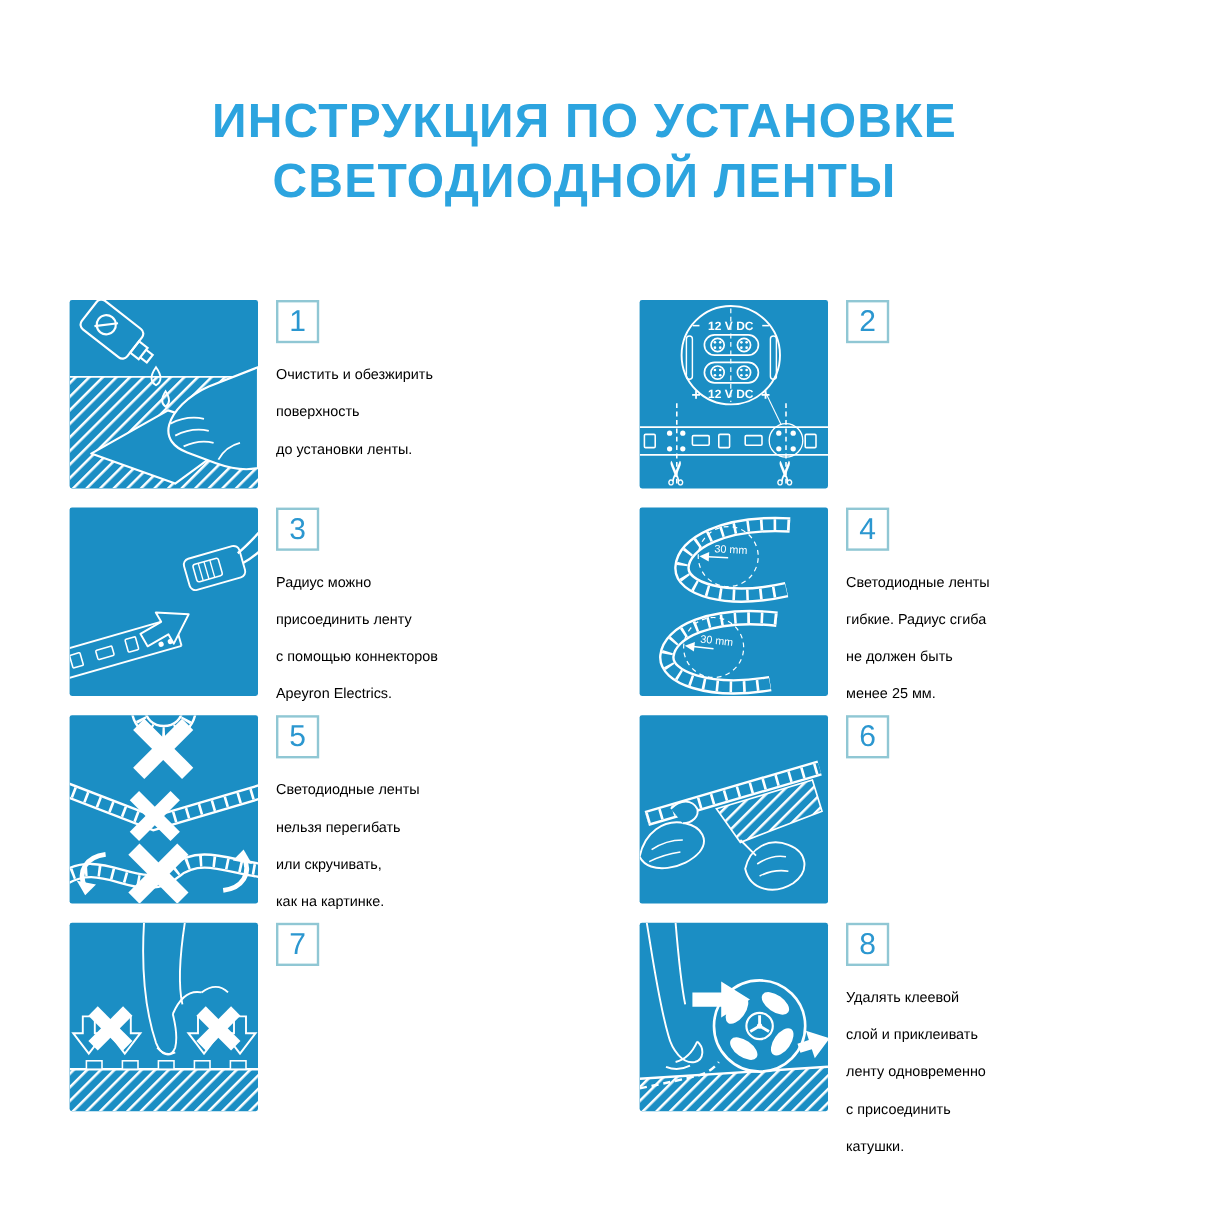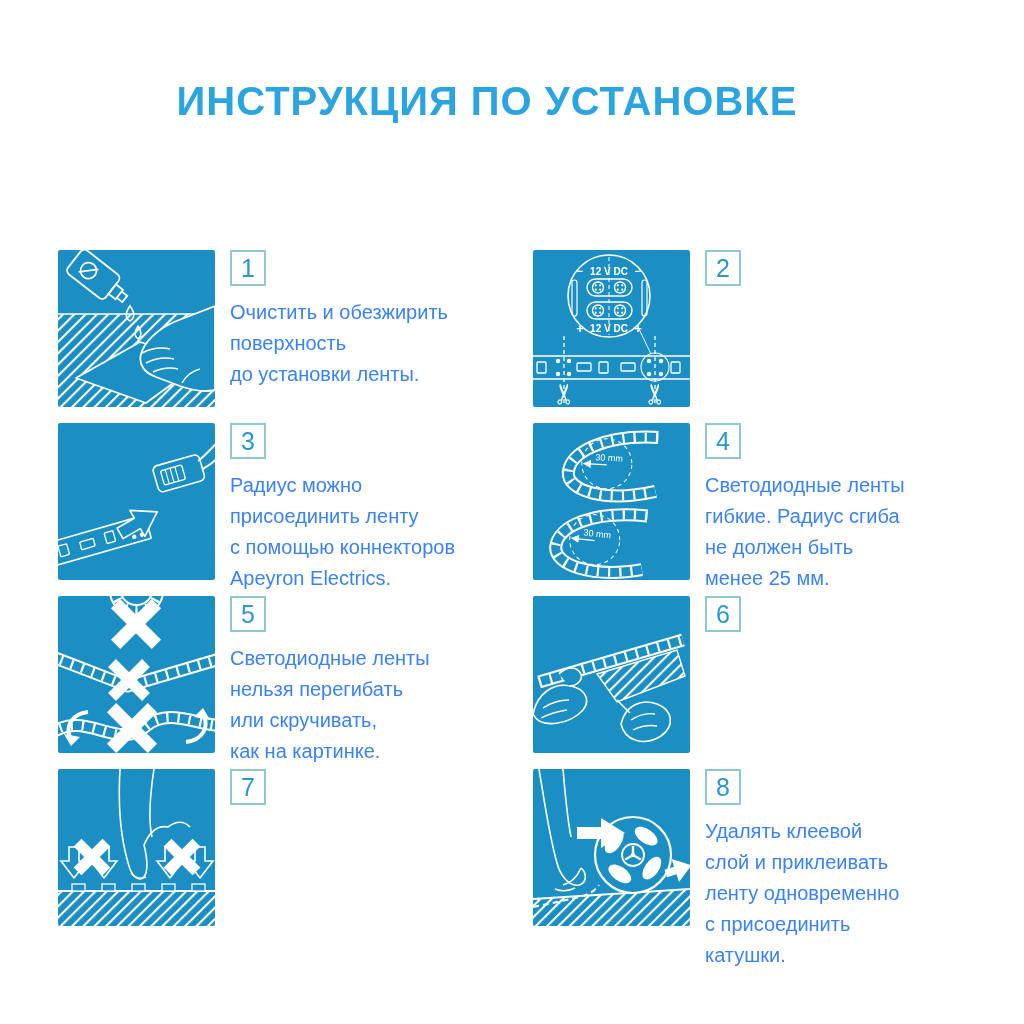--- a/index.html
+++ b/index.html
@@ -10,21 +10,21 @@
          color:#2CA4DF;font-weight:bold;font-size:40px;line-height:50px;letter-spacing:1px;margin-left:19px;}
   .steps{position:absolute;top:250px;left:58px;width:950px;
          display:grid;grid-template-columns:475px 475px;grid-auto-rows:157px;row-gap:16px;}
   .step{display:flex;align-items:flex-start;}
   .illus{width:157px;height:157px;flex:0 0 157px;background:#1B8EC4;border-radius:2px;overflow:hidden;}
   .illus svg{display:block;width:157px;height:157px;}
   .content{margin-left:15px;}
   .badge{box-sizing:border-box;width:36px;height:36px;border:2px solid #90C7D4;background:#ffffff;
          display:flex;align-items:center;justify-content:center;
          font-size:25px;line-height:1;color:#2B97D0;margin-bottom:11px;}
-  .text{font-size:20px;line-height:31px;color:#3b82f6;white-space:pre-line;max-width:305px;}
+  .text{font-size:12px;line-height:31px;color:#000000;white-space:pre-line;max-width:305px;}
   svg text{font-family:"Liberation Sans",sans-serif;}
 </style>
 </head>
 <body>
 
 <svg width="0" height="0" style="position:absolute" aria-hidden="true">
   <defs>
     <pattern id="hatch" width="8" height="8" patternUnits="userSpaceOnUse" patternTransform="rotate(45)">
       <line x1="1" y1="0" x2="1" y2="8" stroke="#ffffff" stroke-width="2.2"></line>
     </pattern>
@@ -39,20 +39,21 @@
       <circle cx="-2.2" cy="2.2" r="1.1"></circle>
         <circle cx="2.2" cy="2.2" r="1.1"></circle>
     </g>
   </defs>
 </svg>
 
 <div class="page">
 
   <div class="title">
     <div>ИНСТРУКЦИЯ ПО УСТАНОВКЕ</div>
+    <div>СВЕТОДИОДНОЙ ЛЕНТЫ</div>
   </div>
 
   <div class="steps">
 
     <div class="step">
       <div class="illus">
         <svg viewBox="0 0 157 157">
           <rect x="0" y="64" width="157" height="93" fill="url(#hatch)"></rect>
           <line x1="0" y1="64" x2="157" y2="64" stroke="#fff" stroke-width="1.5"></line>
           <path d="M18,128 L82,92 L144,112 L88,153 Z" fill="#1B8EC4" stroke="#fff" stroke-width="1.8" stroke-linejoin="round"></path>

